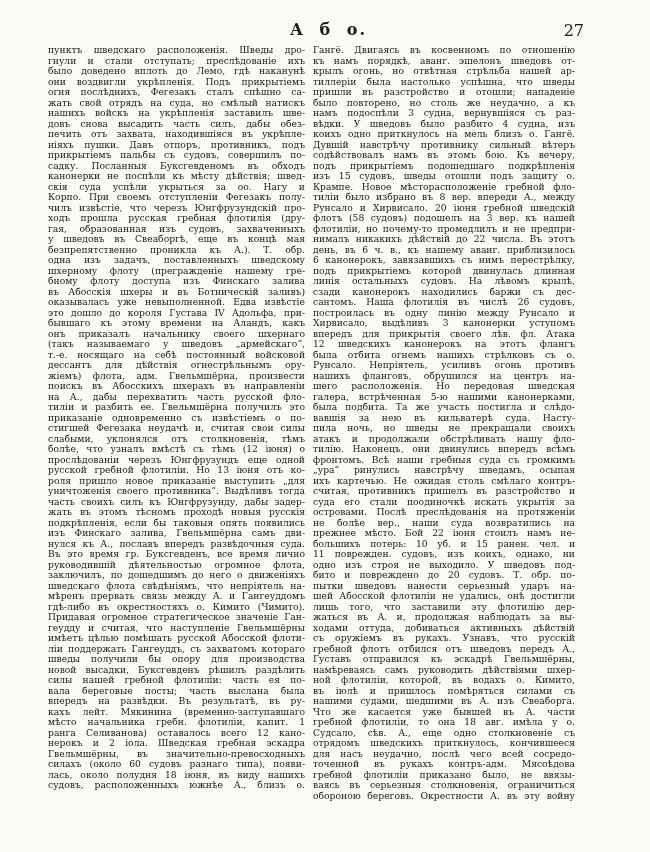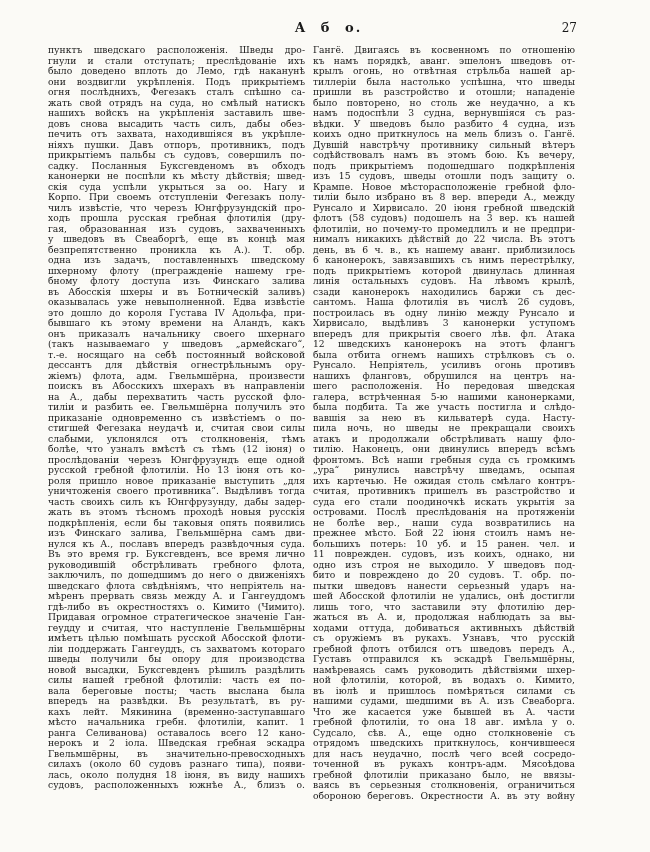--- a/index.html
+++ b/index.html
@@ -18,30 +18,30 @@
   }
   .page-header {
     position: absolute;
     top: 20px;
     left: 65px;
     width: 527px;
     height: 20px;
   }
   .running-head {
     text-align: center;
-    font-size: 13px;
+    font-size: 16px;
     font-weight: 700;
     letter-spacing: 2px;
     word-spacing: 7px;
   }
   .page-number {
     position: absolute;
     top: 1px;
-    right: 15px;
-    font-size: 12px;
+    right: 8px;
+    font-size: 16px;
   }
   .text-columns {
     position: absolute;
     top: 45px;
     left: 48px;
     width: 527px;
     display: flex;
     gap: 8px;
   }
   .col {
@@ -113,21 +113,21 @@
         <div class="text-line">прослѣдованіи черезъ Юнгфрузундъ еще одной</div>
         <div class="text-line">русской гребной флотиліи. Но 13 іюня отъ ко-</div>
         <div class="text-line">роля пришло новое приказаніе выступить „для</div>
         <div class="text-line">уничтоженія своего противника“. Выдѣливъ тогда</div>
         <div class="text-line">часть своихъ силъ къ Юнгфрузунду, дабы задер-</div>
         <div class="text-line">жать въ этомъ тѣсномъ проходѣ новыя русскія</div>
         <div class="text-line">подкрѣпленія, если бы таковыя опять появились</div>
         <div class="text-line">изъ Финскаго залива, Гвельмшёрна самъ дви-</div>
         <div class="text-line">нулся къ А., пославъ впередъ развѣдочныя суда.</div>
         <div class="text-line">Въ это время гр. Буксгевденъ, все время лично</div>
-        <div class="text-line">руководившій обстрѣливать гребного флота,</div>
+        <div class="text-line">руководившій дѣятельностью огромное флота,</div>
         <div class="text-line">заключилъ, по дошедшимъ до него о движеніяхъ</div>
         <div class="text-line">шведскаго флота свѣдѣніямъ, что непріятель на-</div>
         <div class="text-line">мѣренъ прервать связь между А. и Гангеуддомъ</div>
         <div class="text-line">гдѣ-либо въ окрестностяхъ о. Кимито (Чимито).</div>
         <div class="text-line">Придавая огромное стратегическое значеніе Ган-</div>
         <div class="text-line">геудду и считая, что наступленіе Гвельмшёрны</div>
         <div class="text-line">имѣетъ цѣлью помѣшать русской Абосской флоти-</div>
         <div class="text-line">ліи поддержать Гангеуддъ, съ захватомъ котораго</div>
         <div class="text-line">шведы получили бы опору для производства</div>
         <div class="text-line">новой высадки, Буксгевденъ рѣшилъ раздѣлить</div>

